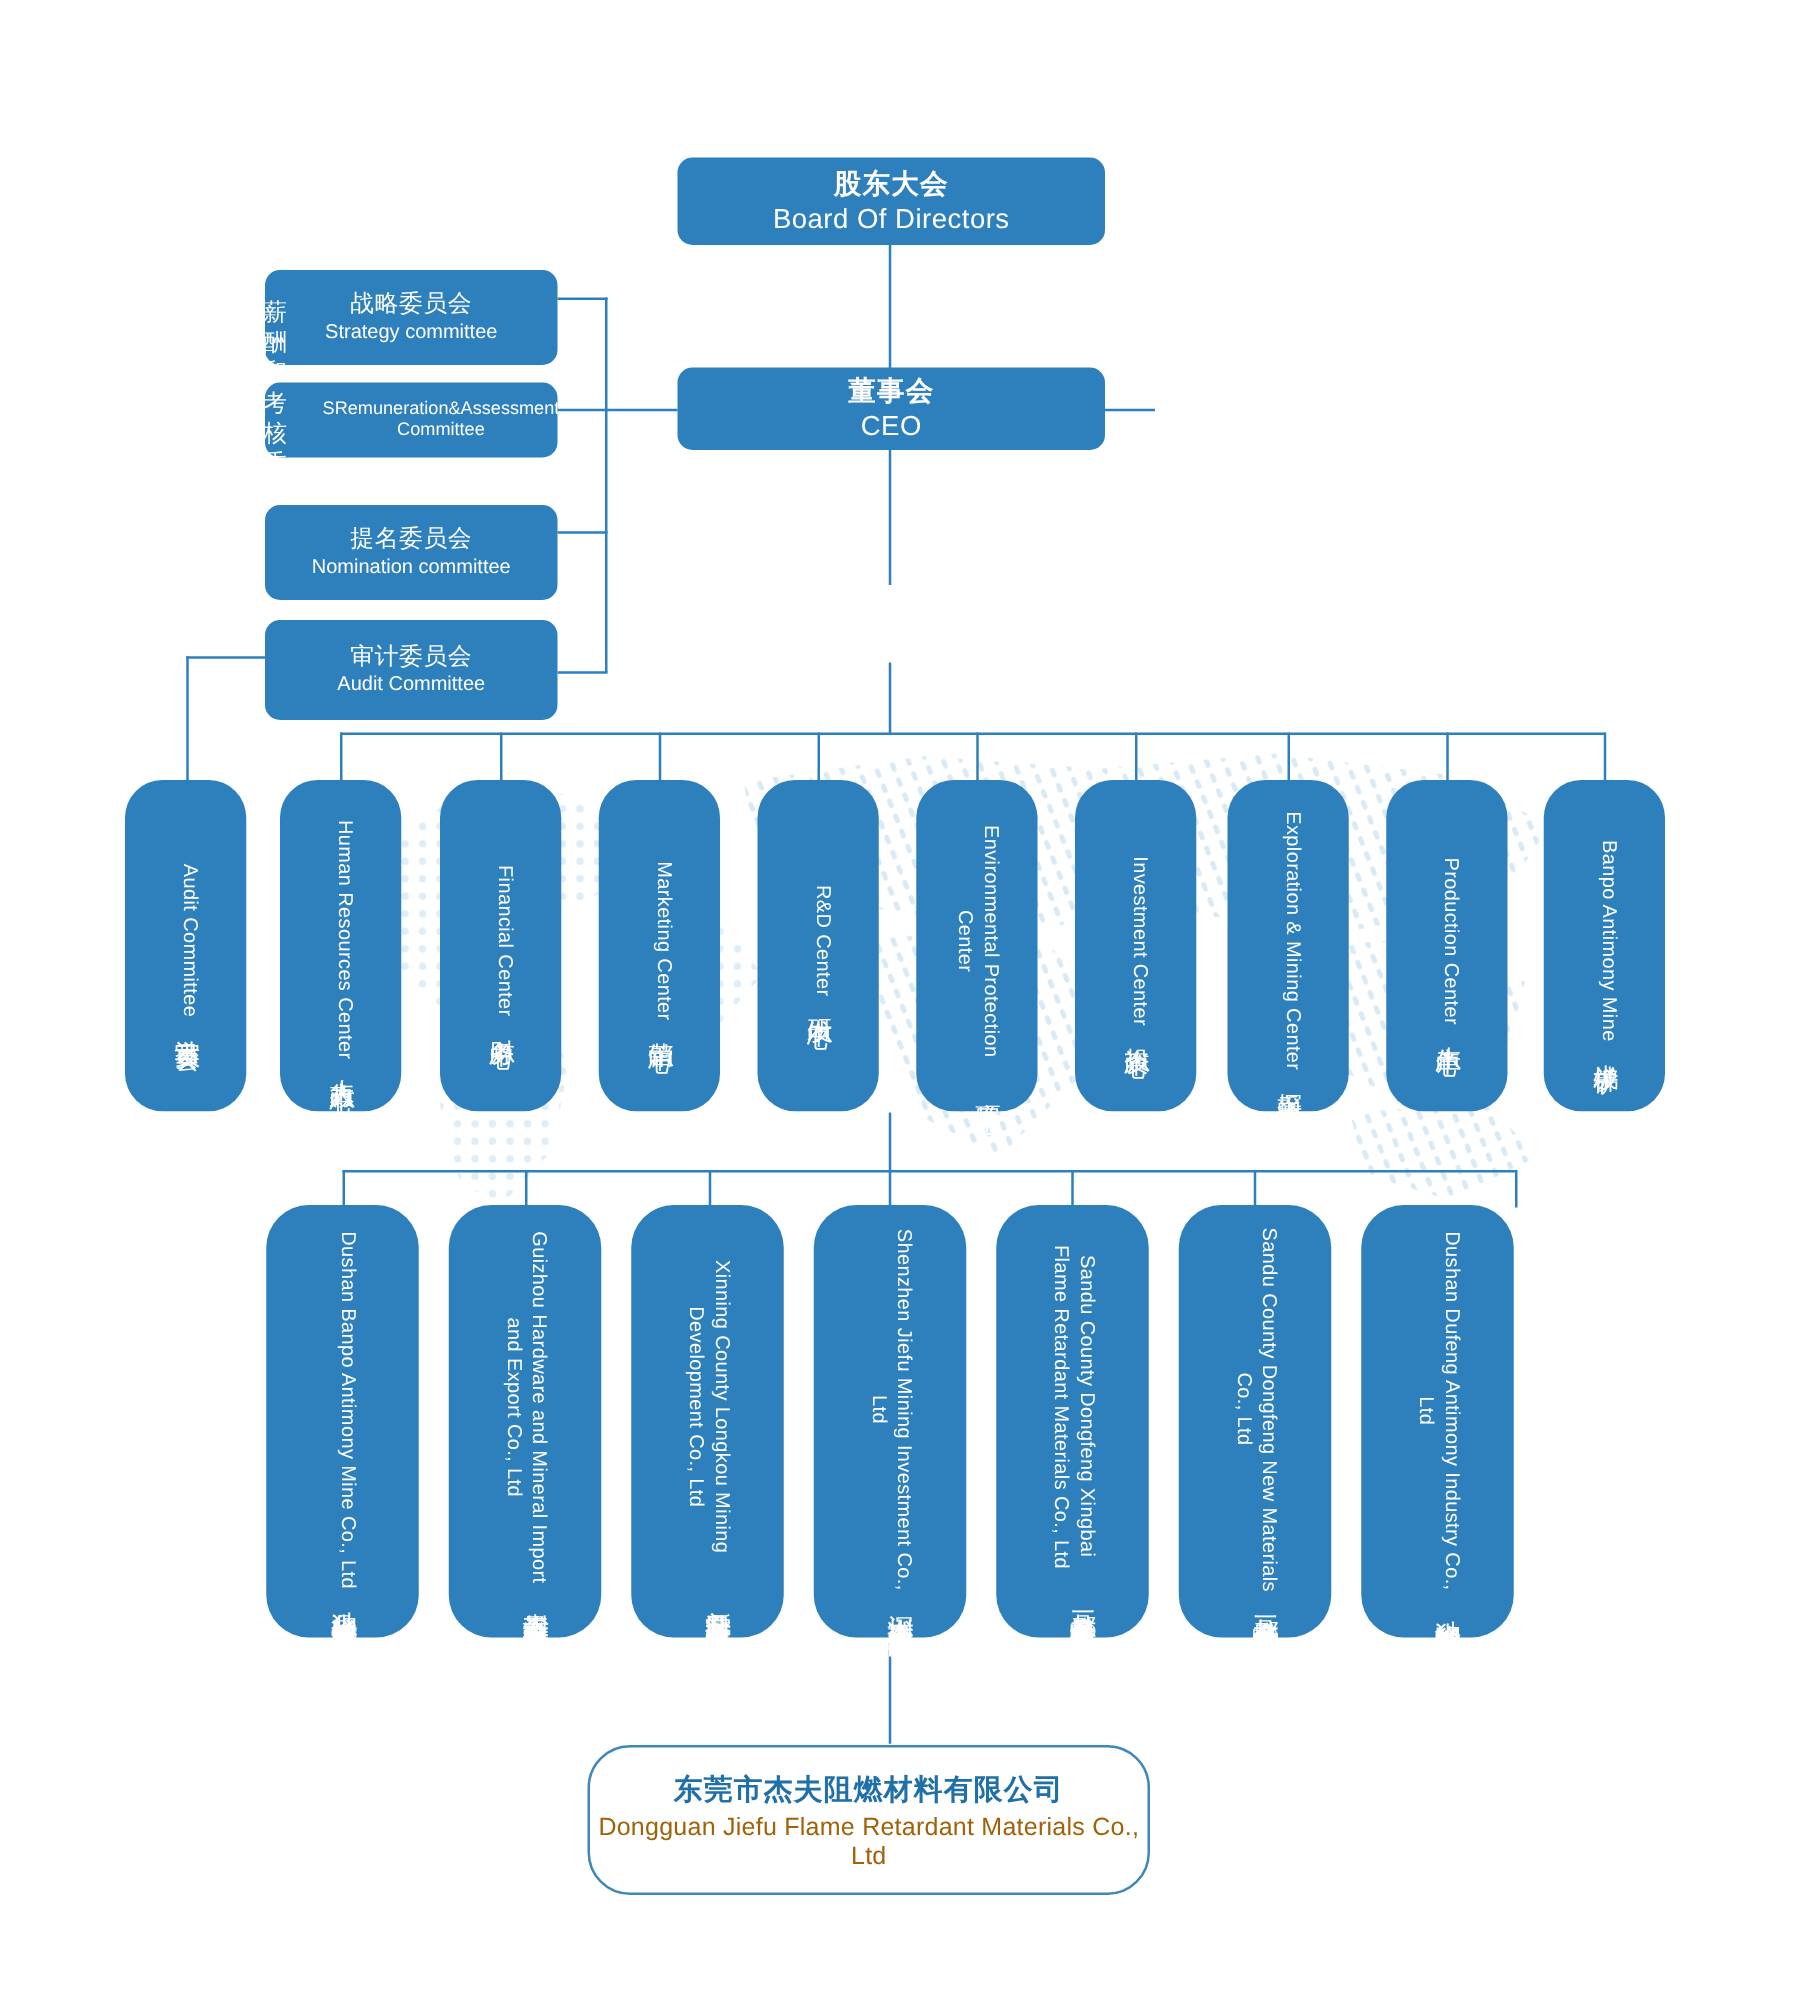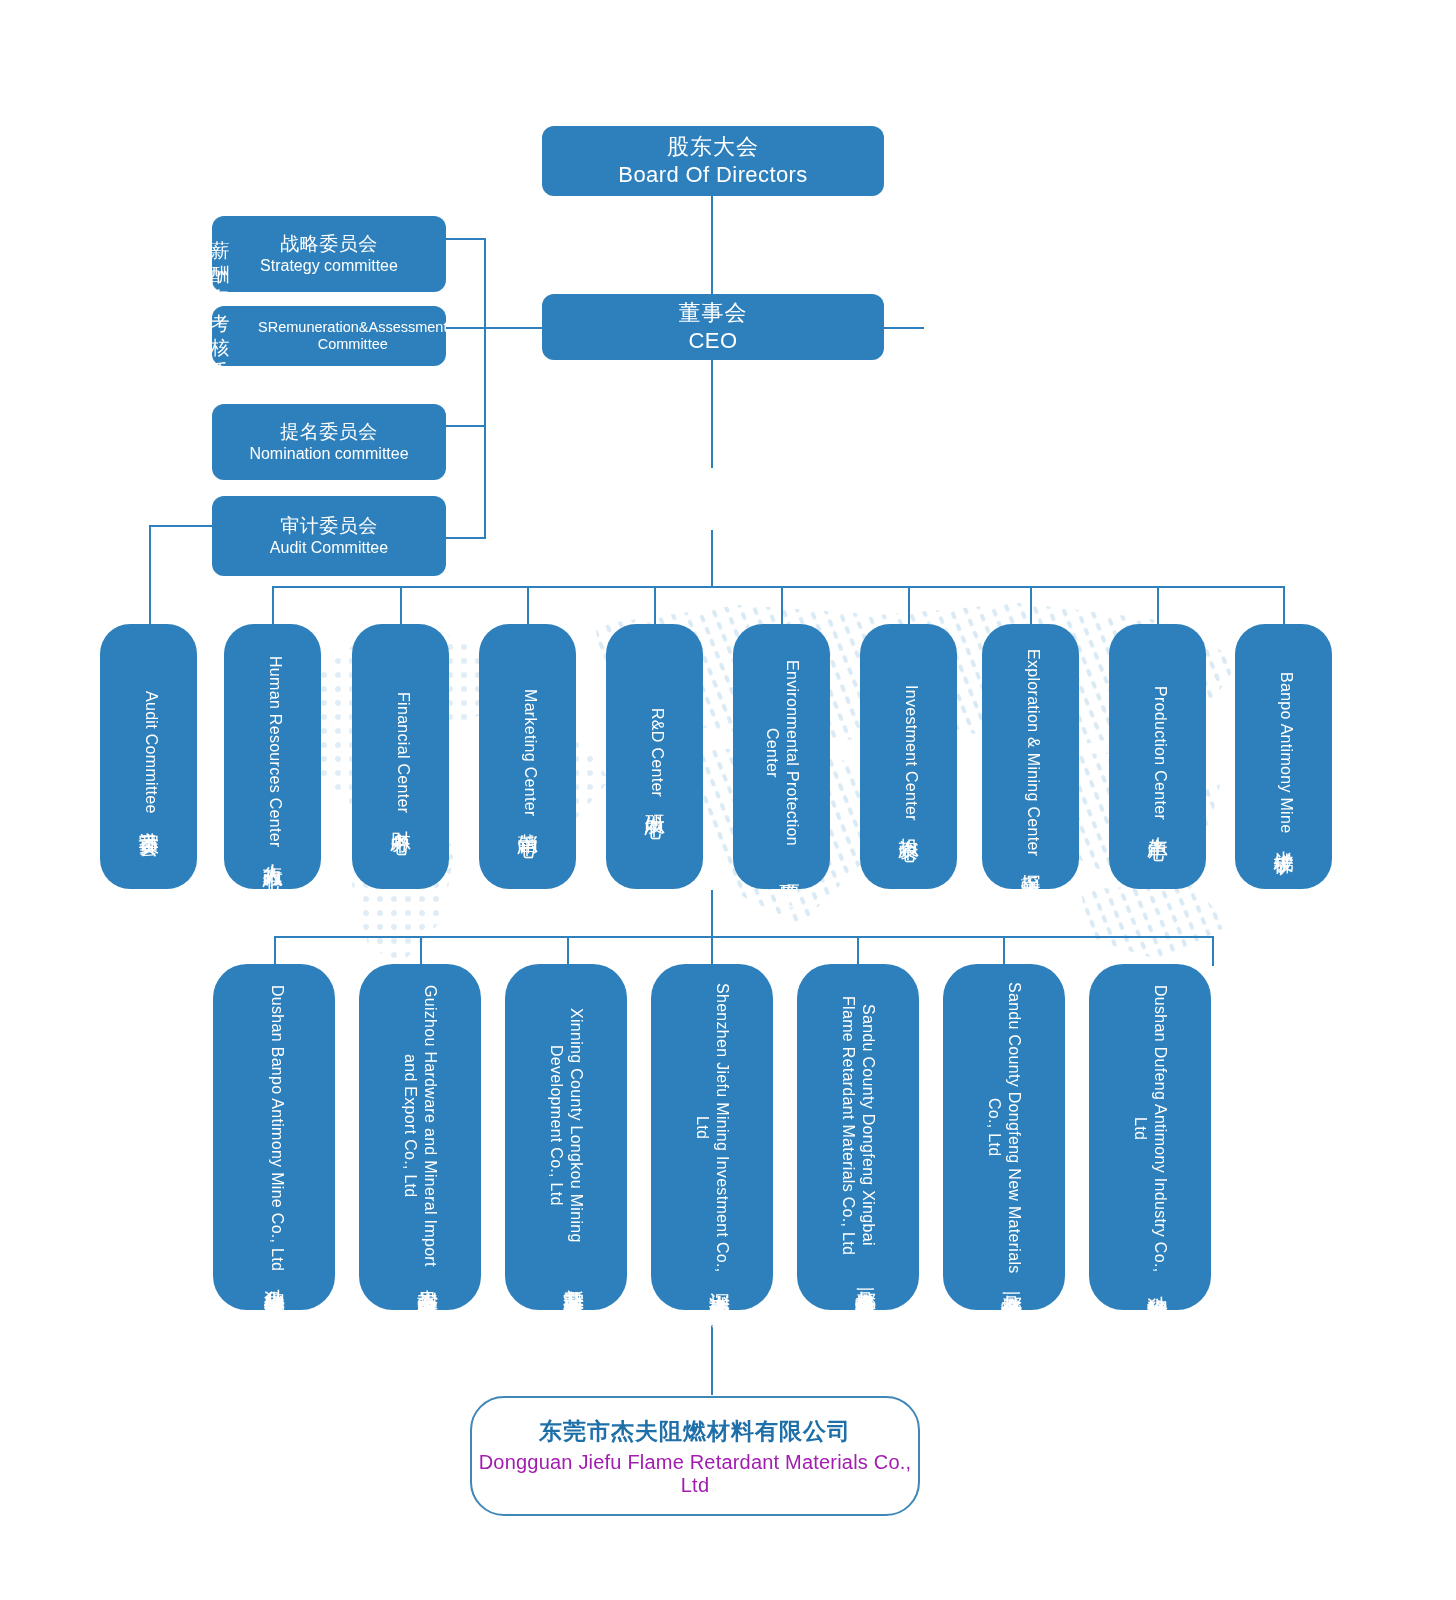--- a/index.html
+++ b/index.html
@@ -39,21 +39,21 @@
     align-items:center;
     justify-content:center;
     text-align:center;
     line-height:1.28;
   }
   .box .cn{display:block;}
   .box .en{display:block;}
 
   
   .hbox{border-radius:12px;padding:6px 10px;}
-  .hbox .cn{font-size:22px;font-weight:400;letter-spacing:1px;}
+  .hbox .cn{font-size:22px;font-weight:700;letter-spacing:1px;}
   .hbox .en{font-size:22px;font-weight:400;letter-spacing:.4px;}
 
   .cmt{border-radius:12px;padding:4px 8px;margin-top:16px;}
   .cmt .cn{font-size:19px;letter-spacing:.5px;}
   .cmt .en{font-size:16px;letter-spacing:0px;}
   .cmt.tight .en{font-size:14.5px;line-height:1.2;}
 
   
   .vbox{
     border-radius:30px;
@@ -97,21 +97,21 @@
     display:flex;
     flex-direction:column;
     align-items:center;
     justify-content:center;
     text-align:center;
   }
   .footbox .cn{
     color:#1F6FA8;font-size:23px;font-weight:bold;letter-spacing:1px;
     margin-bottom:4px;
   }
-  .footbox .en{color:#a21caf;font-size:20px;letter-spacing:.2px;}
+  .footbox .en{color:#a16207;font-size:20px;letter-spacing:.2px;}
 </style>
 </head>
 <body>
 
 <div id="stage">
 
   <svg id="worldmap" viewBox="0 0 1120 430" preserveAspectRatio="none" aria-hidden="true">
     <defs>
       <pattern id="dotp" width="13" height="13" patternUnits="userSpaceOnUse" patternTransform="rotate(-22)">
         <rect x="0" y="0" width="4" height="8" rx="2" fill="#BDD9EC"></rect>

